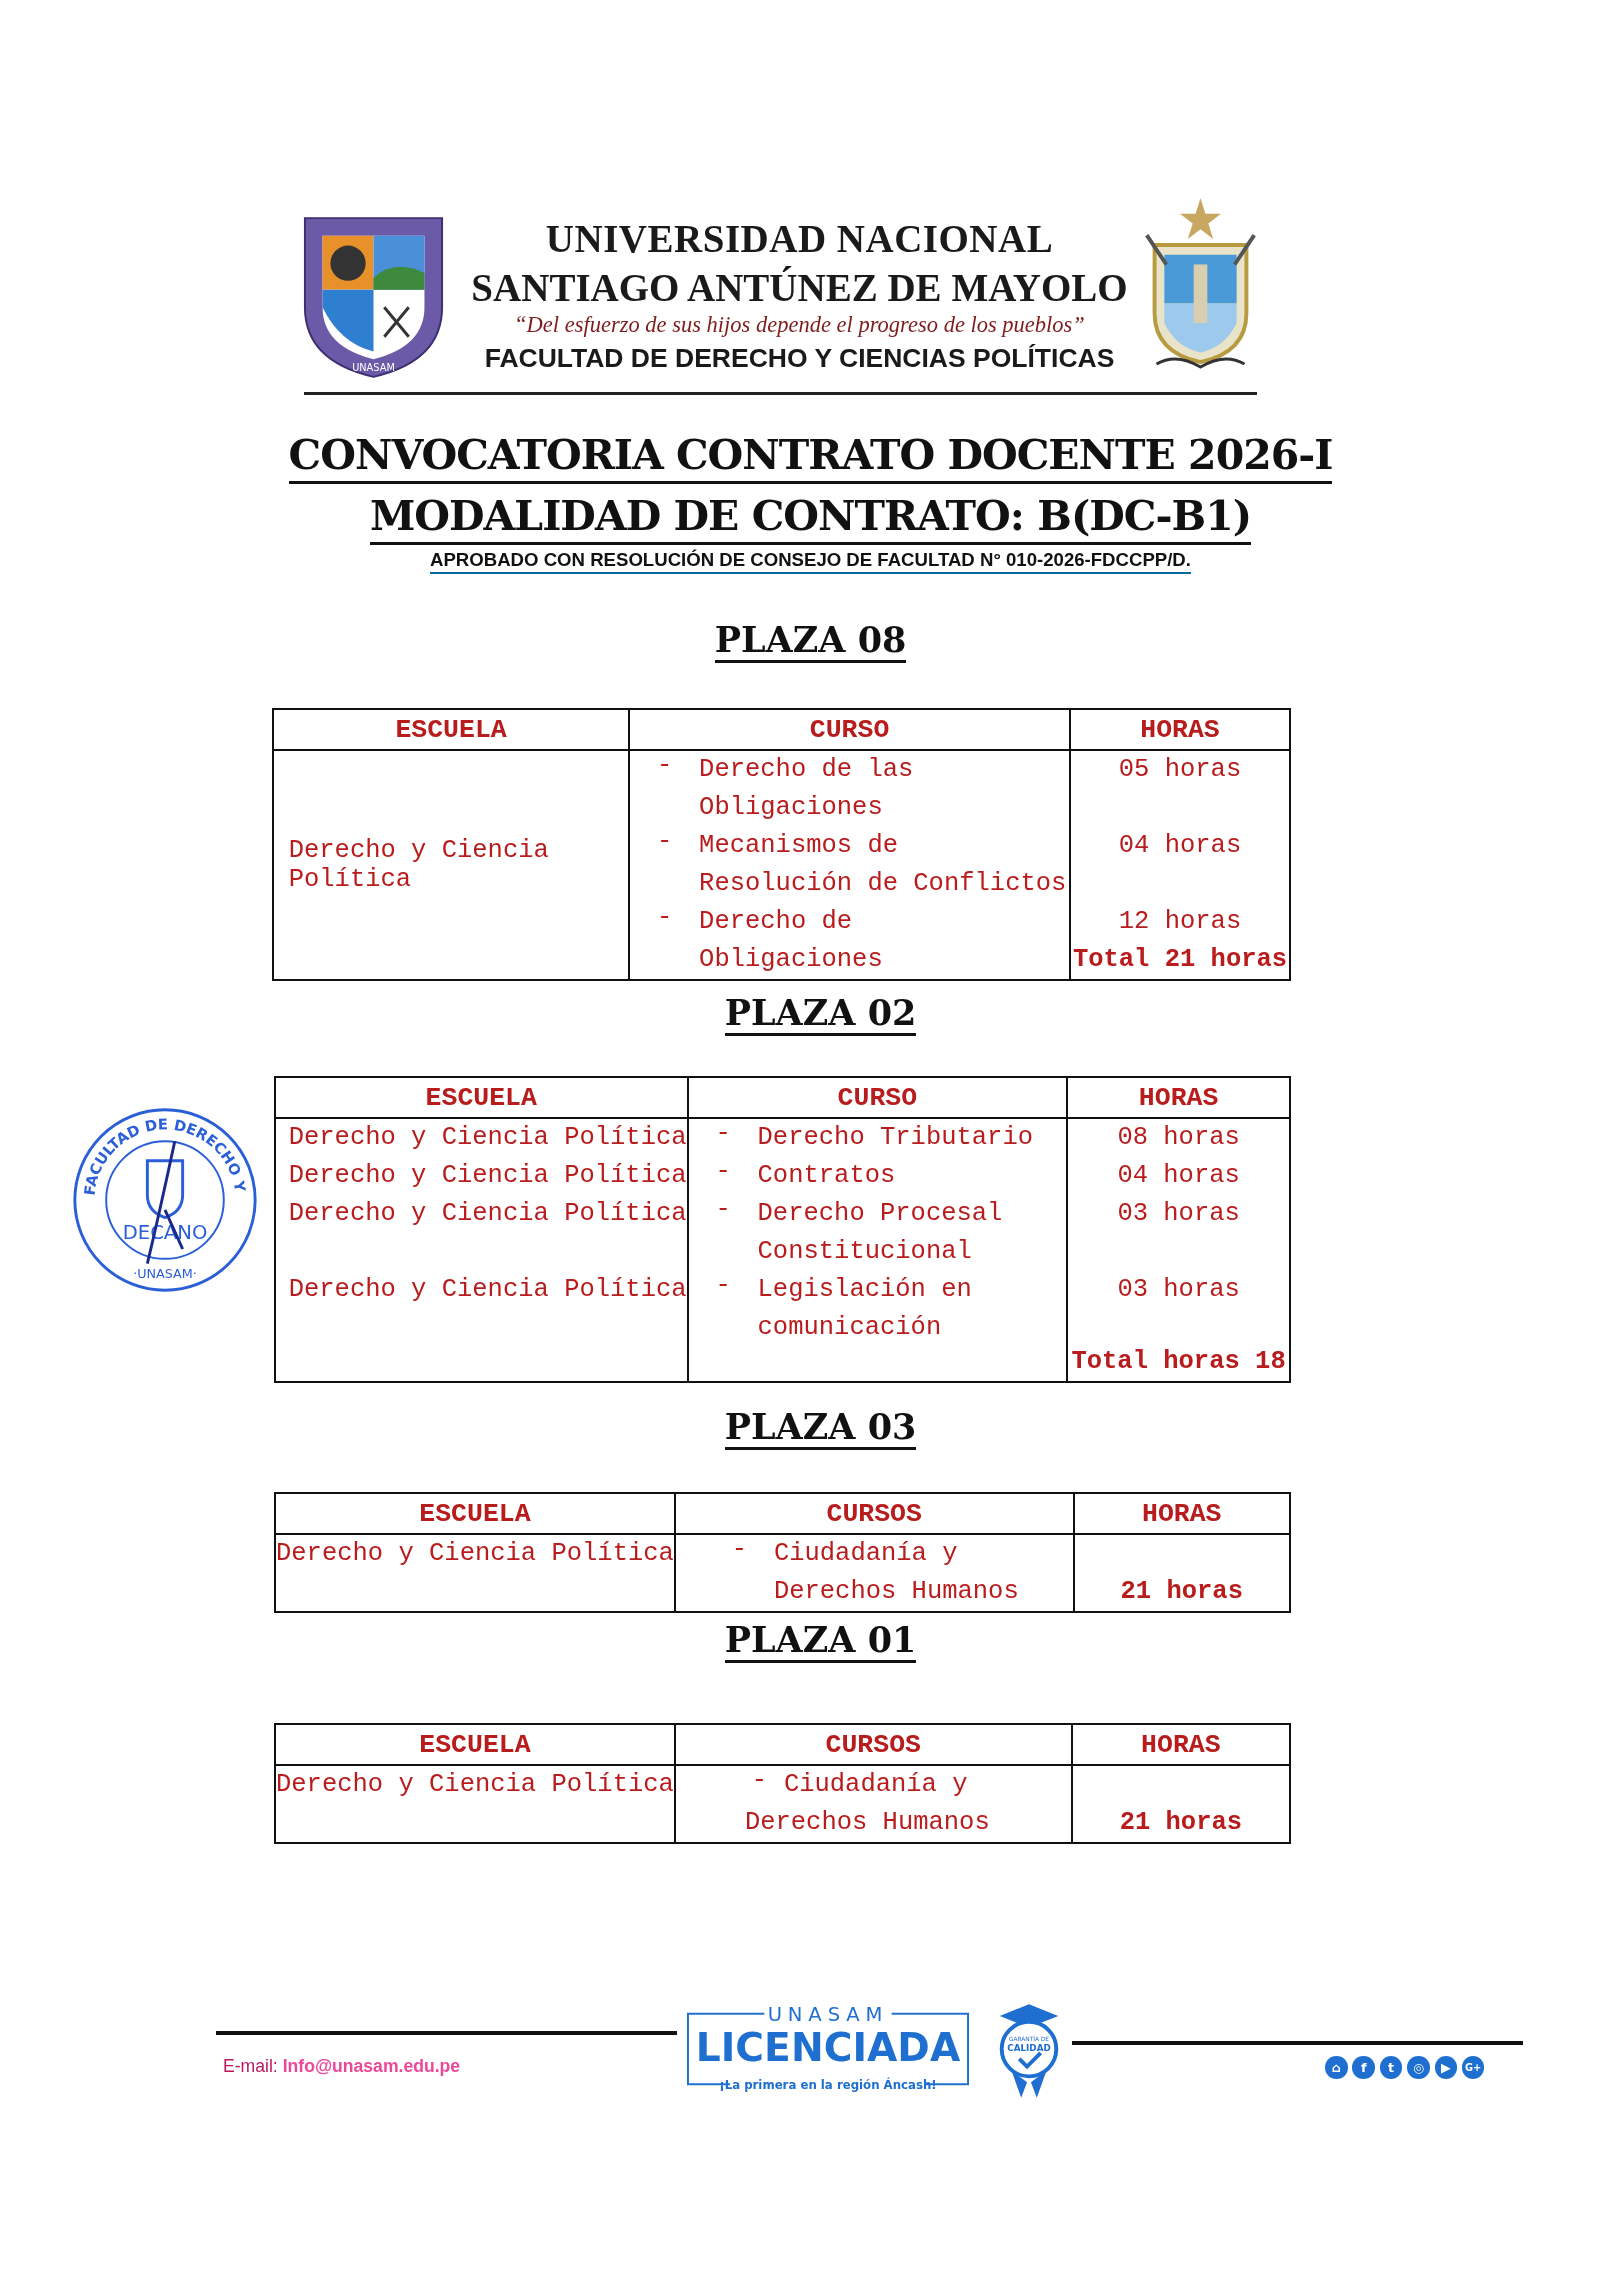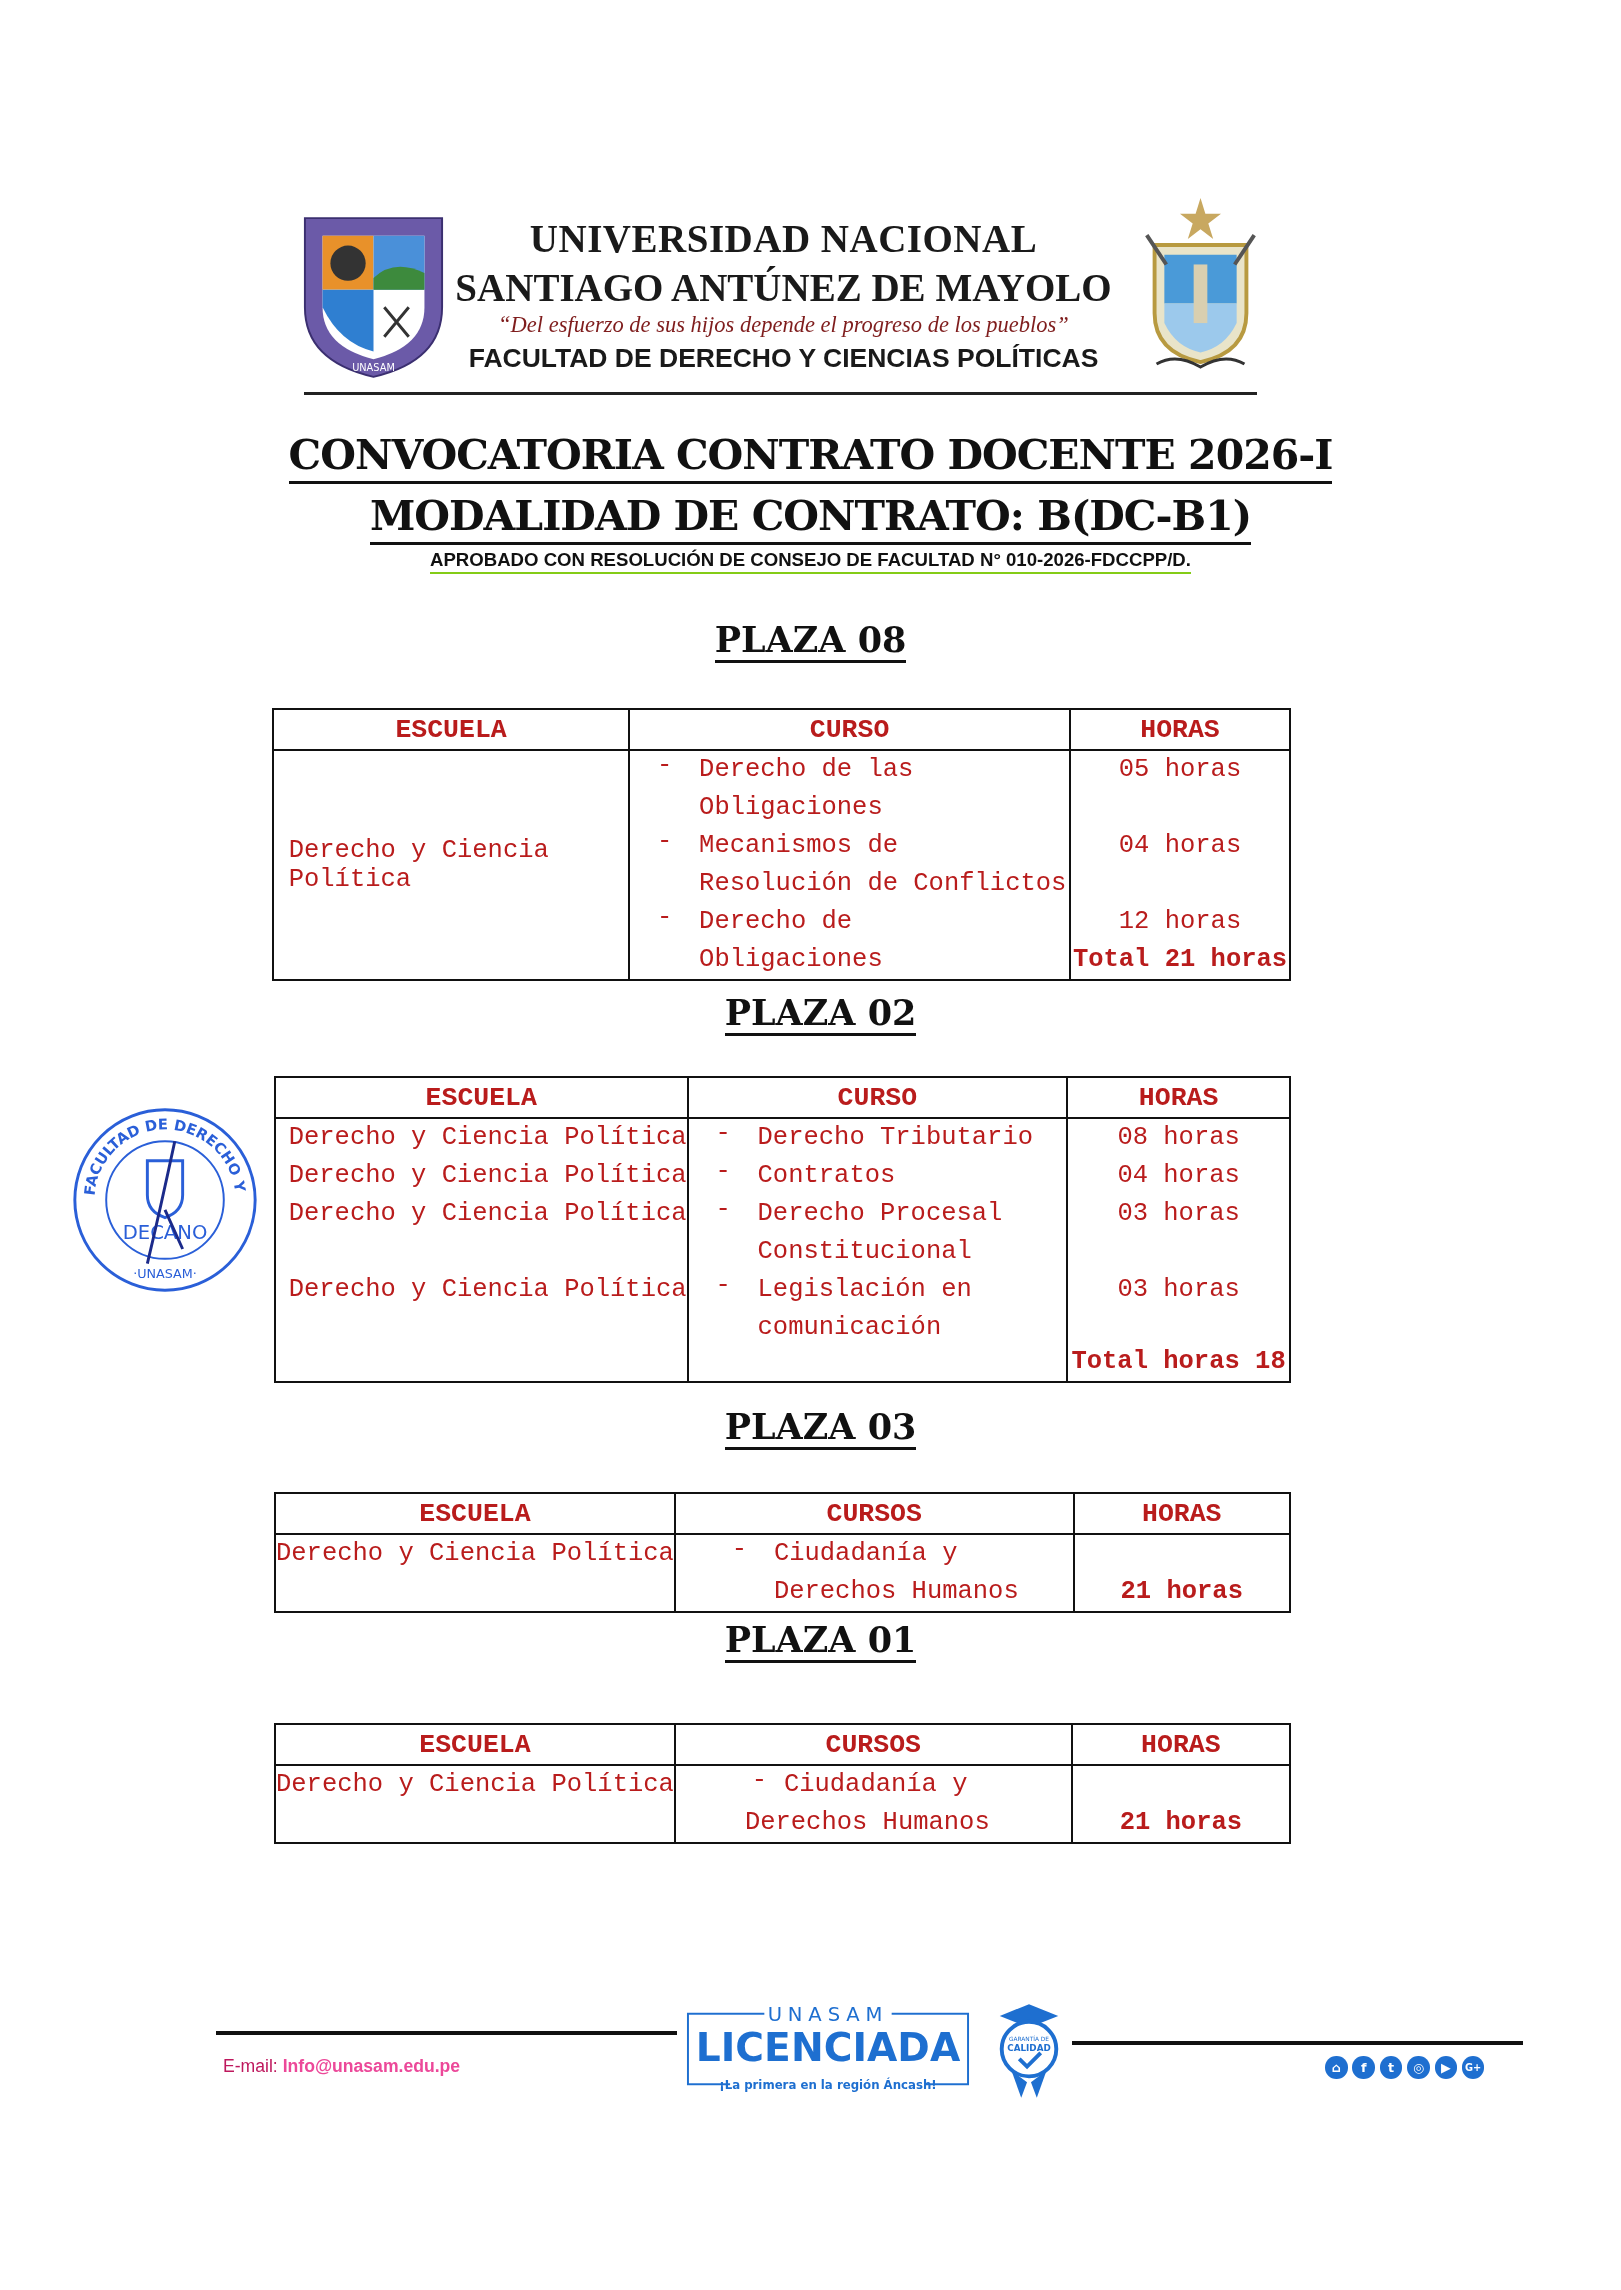--- a/index.html
+++ b/index.html
@@ -2,34 +2,34 @@
 <html><head>
 <meta charset="utf-8">
 <style>
   html, body { margin: 0; padding: 0; background: #ffffff; }
   body { width: 1621px; height: 2291px; position: relative; overflow: hidden; color: #111; font-family: "Liberation Sans", sans-serif; }
   .abs { position: absolute; }
 
   
   #logo-left { left: 301px; top: 214px; width: 145px; height: 167px; }
   #logo-right { left: 1137px; top: 196px; width: 127px; height: 176px; }
-  .hdr-title { left: 372px; width: 823px; text-align: center; font-family: "Liberation Serif", serif; font-weight: bold; color: #1a1a1a; }
+  .hdr-title { left: 388px; width: 823px; text-align: center; font-family: "Liberation Serif", serif; font-weight: bold; color: #1a1a1a; }
   #hdr1 { top: 216px; font-size: 39px; letter-spacing: 0.5px; }
   #hdr2 { top: 265px; font-size: 39px; }
   #motto { top: 312px; font-size: 22.5px; font-style: italic; font-weight: normal; color: #7f1d1d; }
   #faculty { top: 343px; font-family: "Liberation Sans", sans-serif; font-size: 26.5px; font-weight: bold; }
   #hdr-rule { left: 304px; top: 392px; width: 953px; height: 2.9px; background: #222; }
 
   
   .title { left: 196px; width: 1229px; text-align: center; font-family: "DejaVu Serif", serif; font-weight: bold; color: #111; }
   .title span { border-bottom: 3.9px solid #111; padding-bottom: 2px; }
   #t1 { top: 431px; font-size: 41px; letter-spacing: -1px; }
   #t2 { top: 492px; font-size: 41px; letter-spacing: -1px; }
   #t3 { top: 549px; font-size: 18.6px; font-family: "Liberation Sans", sans-serif; }
-  #t3 span { border-bottom: 2px solid #84cc16; }
+  #t3 span { border-bottom: 2px solid #0369a1; }
 
   .plaza { width: 1229px; left: 196px; text-align: center; font-family: "DejaVu Serif", serif; font-weight: bold; font-size: 35px; }
   .plaza span { border-bottom: 3.9px solid #111; }
 
   
   table.t { position: absolute; border-collapse: collapse; font-family: Liberation Mono, monospace; font-size: 25.5px; color: #b91c1c; }
   table.t th, table.t td { border: 2px solid #111; padding: 0; vertical-align: top; }
   table.t th { font-weight: bold; text-align: center; height: 39px; vertical-align: middle; font-size: 26.5px; }
   .line { height: 38px; line-height: 38px; white-space: nowrap; }
   .course { display: flex; }

